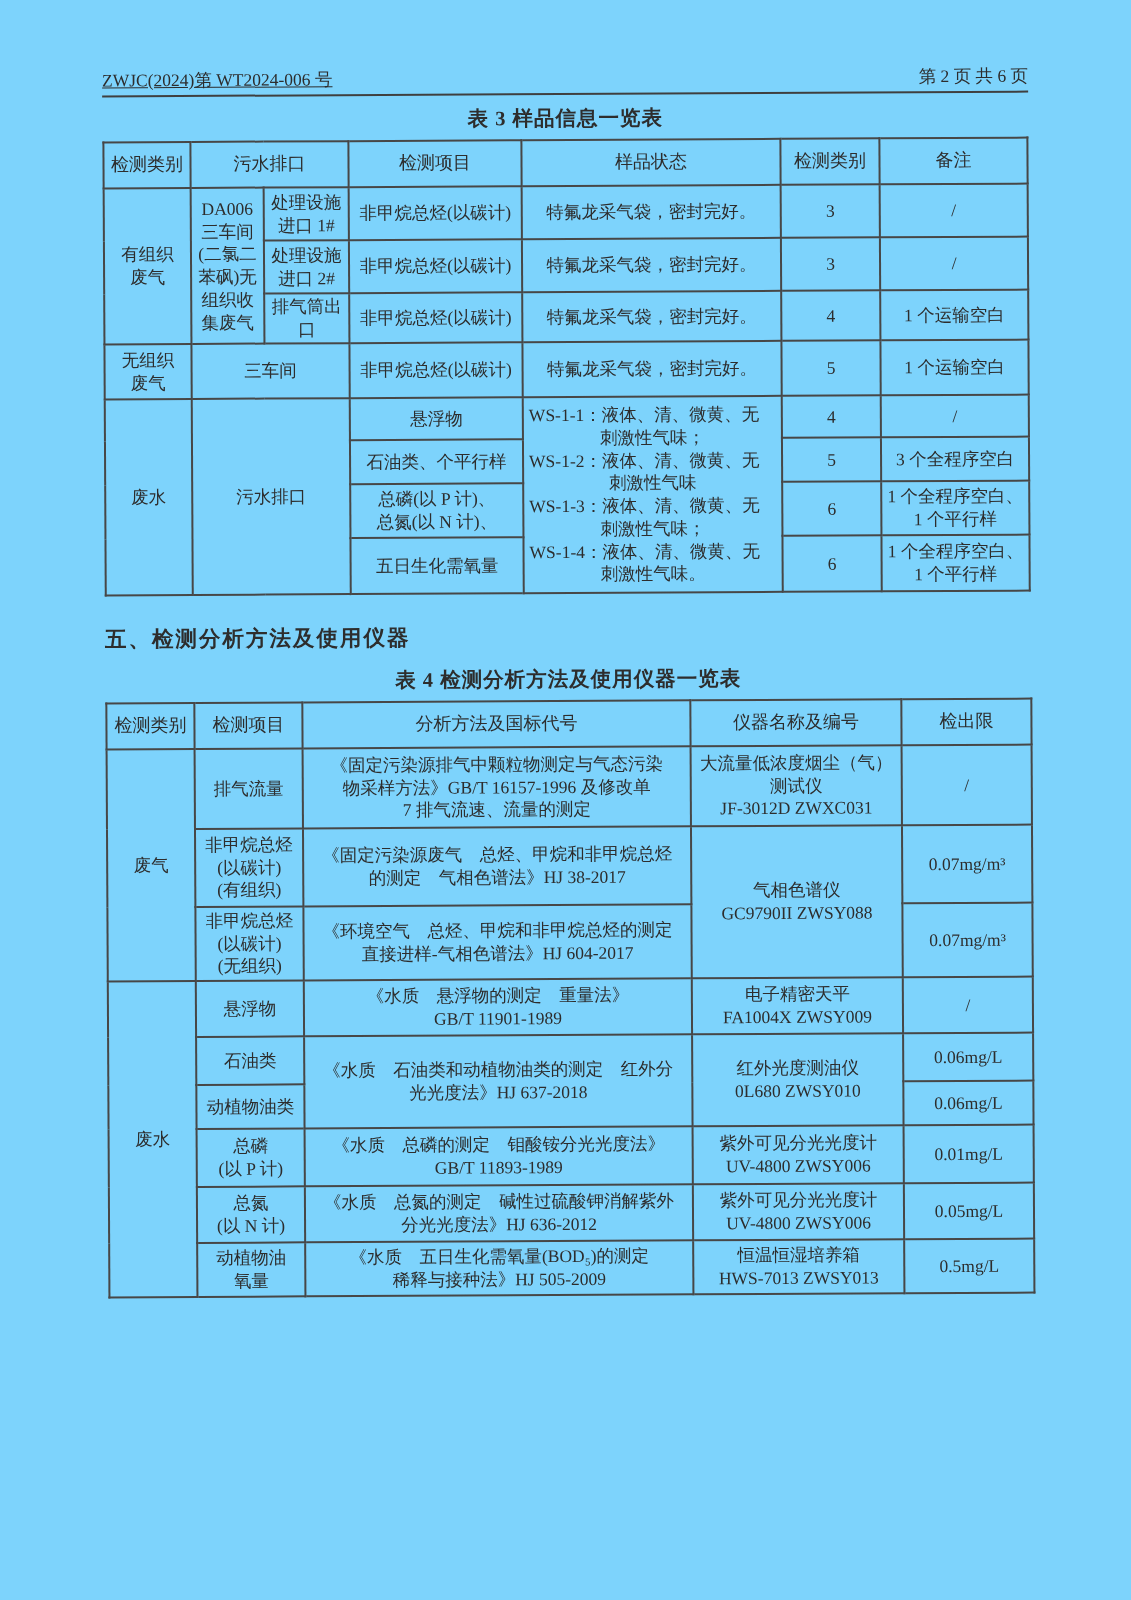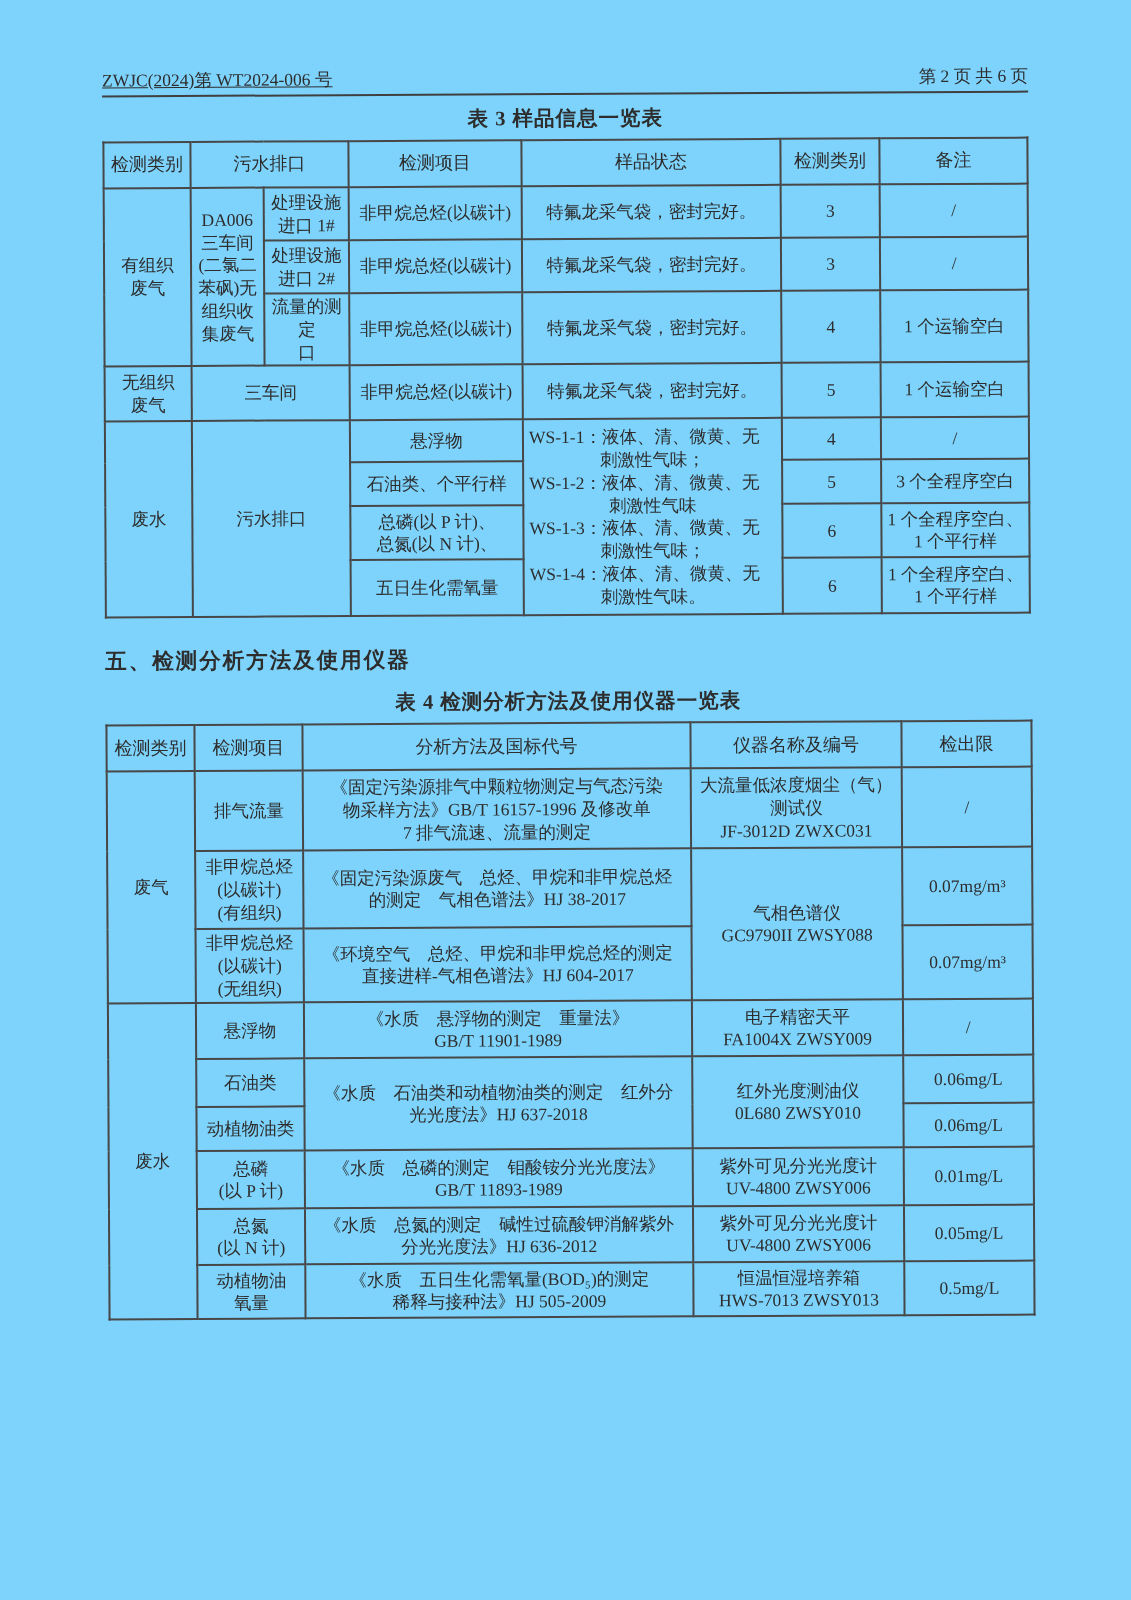--- a/index.html
+++ b/index.html
@@ -95,21 +95,21 @@
       </tr>
       <tr style="height:53px">
         <td class="pre">处理设施
 进口 2#</td>
         <td>非甲烷总烃(以碳计)</td>
         <td>特氟龙采气袋，密封完好。</td>
         <td>3</td>
         <td>/</td>
       </tr>
       <tr style="height:50px">
-        <td class="pre">流量的测定
+        <td class="pre">排气筒出
 口</td>
         <td>非甲烷总烃(以碳计)</td>
         <td>特氟龙采气袋，密封完好。</td>
         <td>4</td>
         <td>1 个运输空白</td>
       </tr>
       <tr style="height:55px">
         <td class="pre">无组织
 废气</td>
         <td colspan="2">三车间</td>

